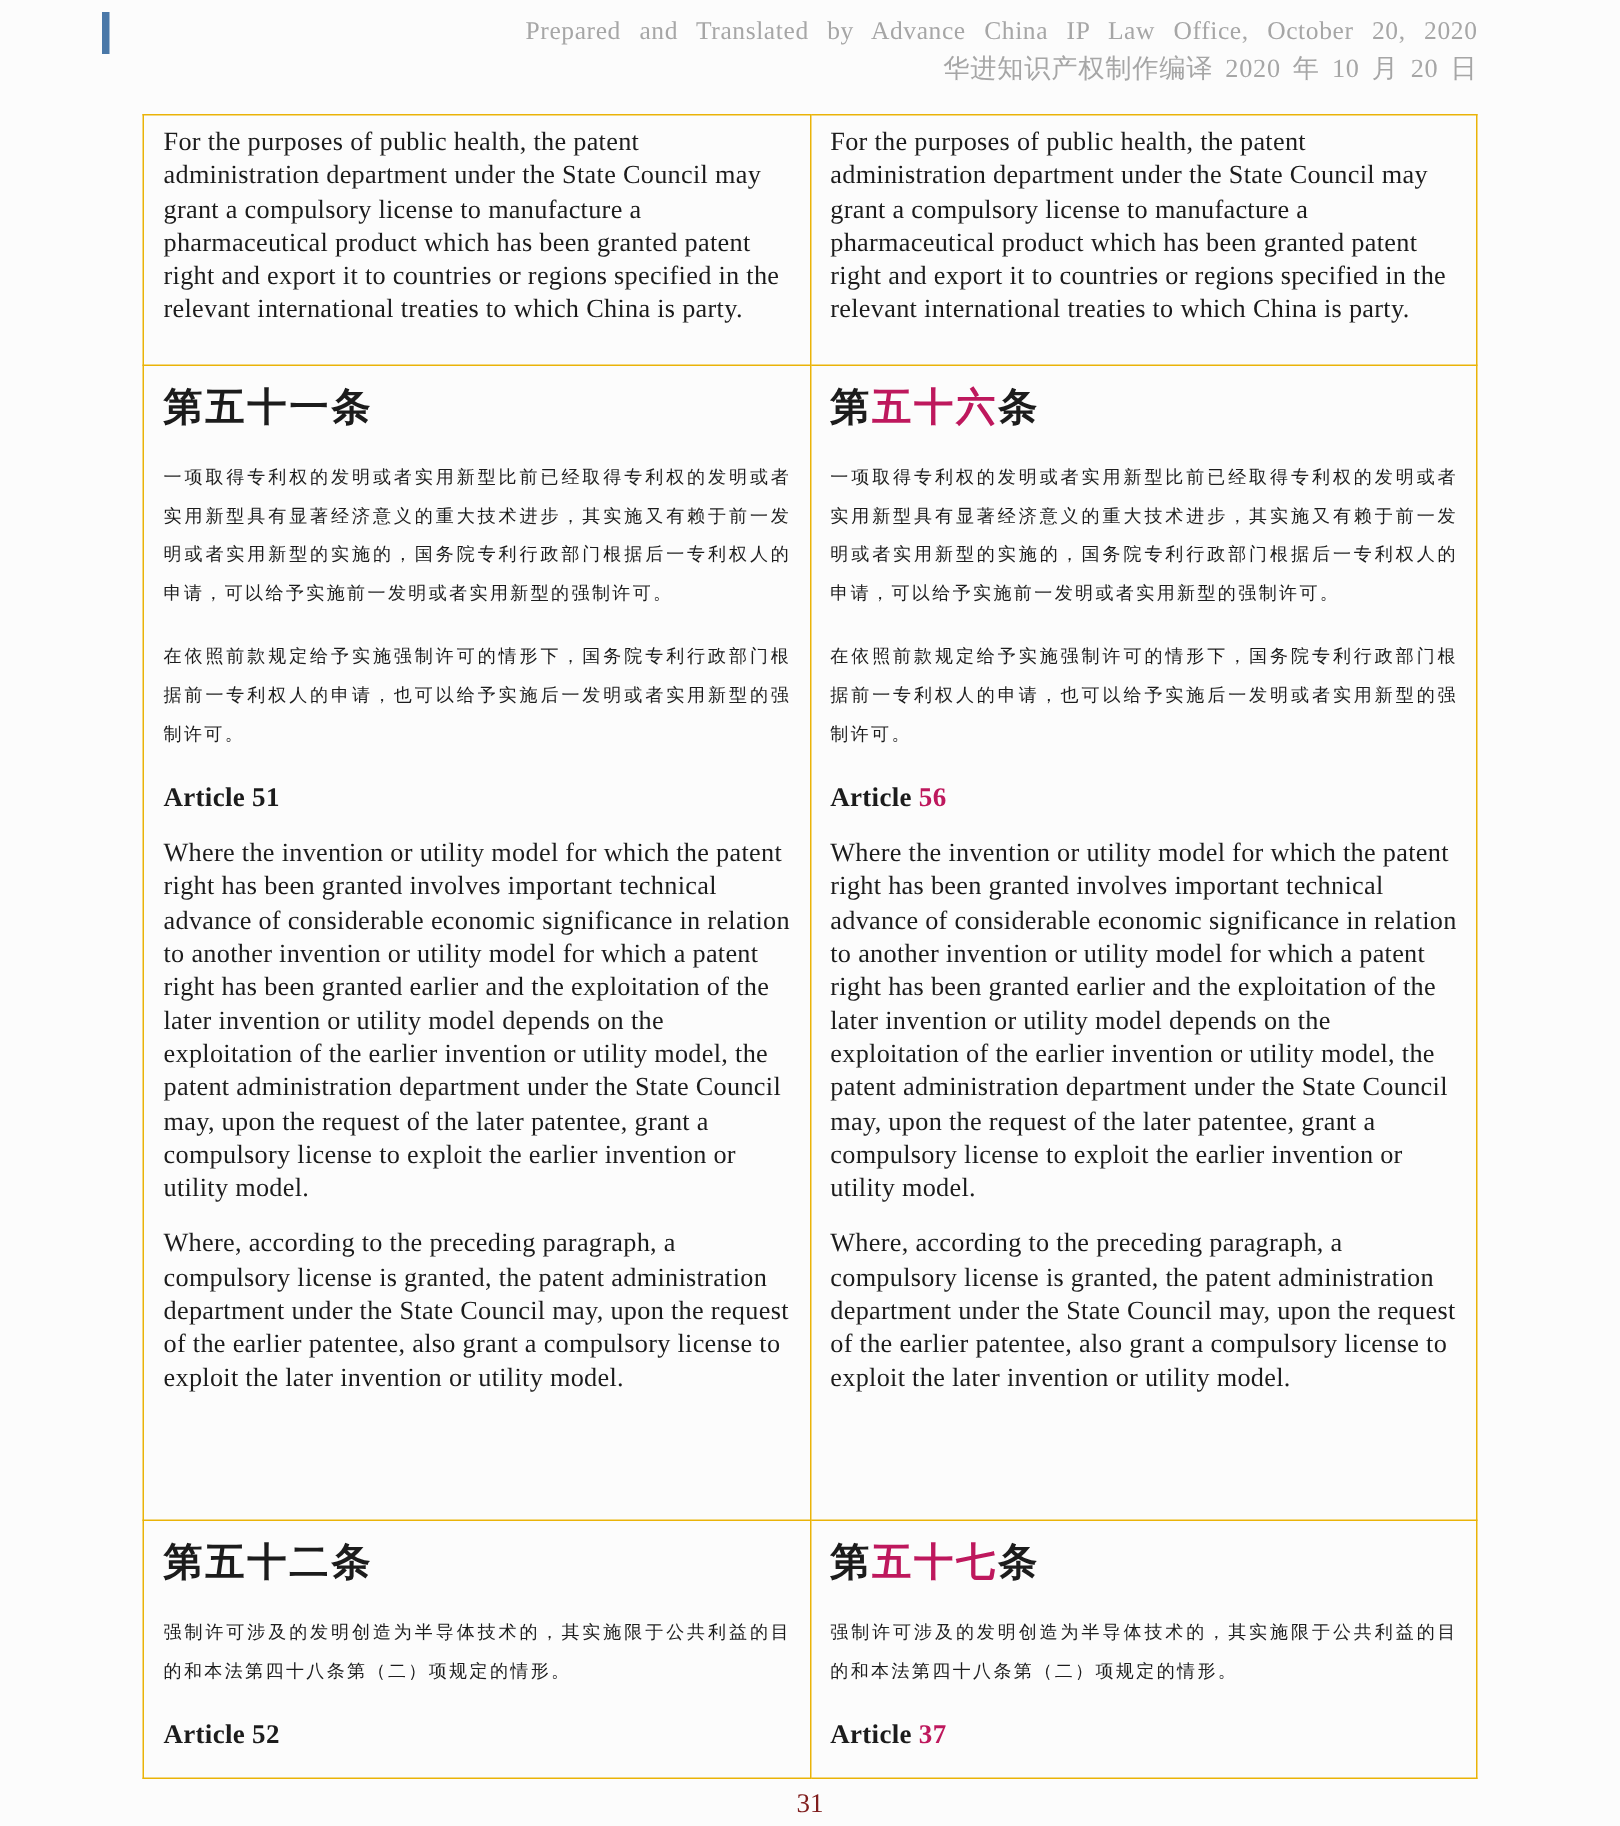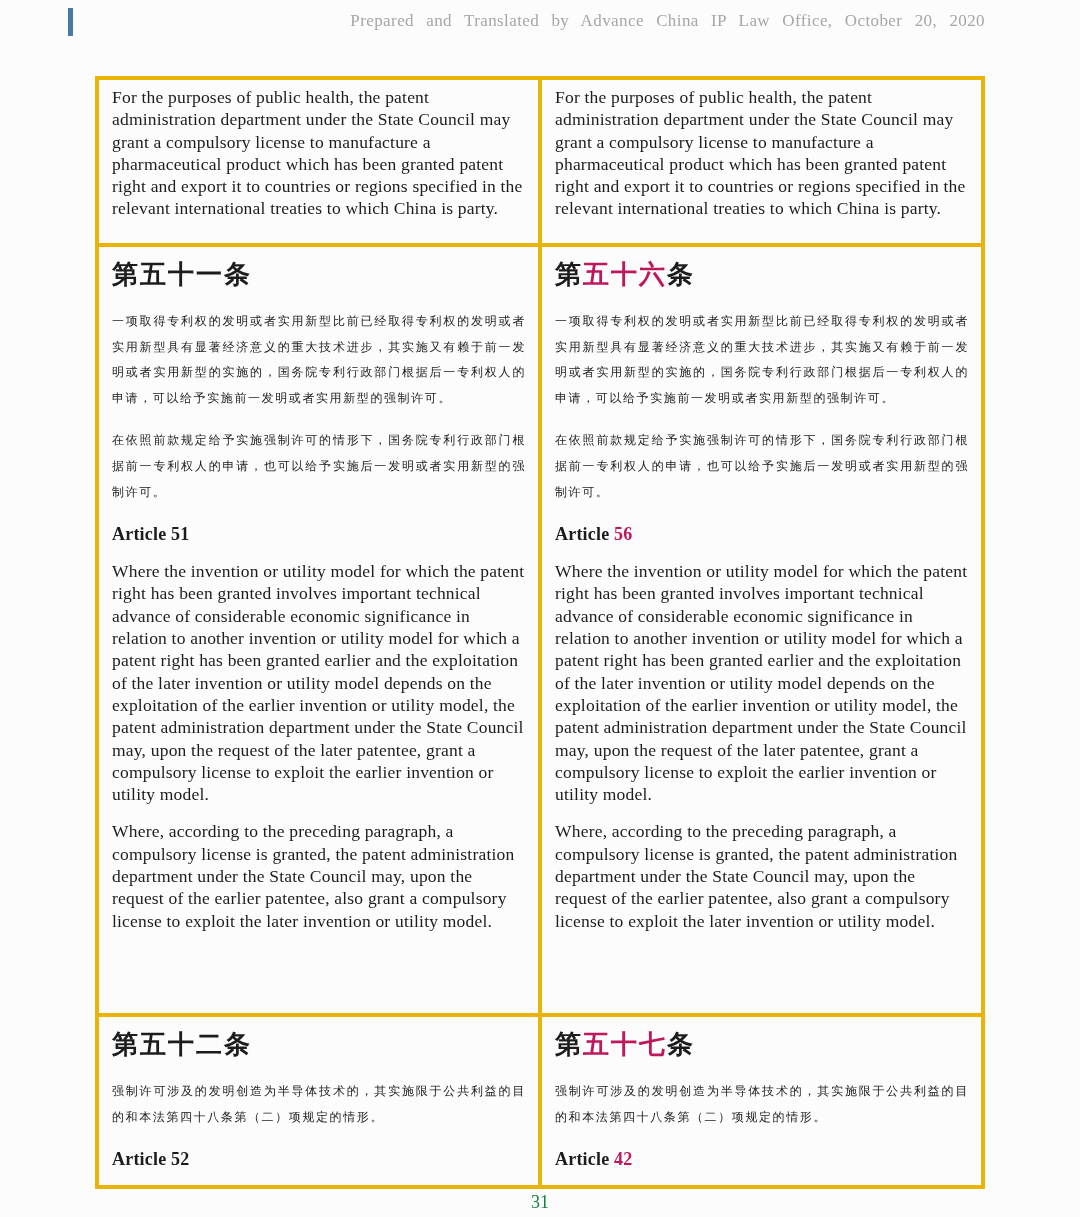--- a/index.html
+++ b/index.html
@@ -40,21 +40,21 @@
 
   
   table.doc-table {
     position: absolute;
     left: 95px; top: 76px;
     width: 890px;
     border-collapse: collapse;
     table-layout: fixed;
   }
   .doc-table td {
-    border: 4px solid #eab308;
+    border: 1px solid #eab308;
     vertical-align: top;
     width: 50%;
     padding: 6px 12px 10px 13px;
   }
   tr.row-1 td { height: 167px; }
   tr.row-2 td { height: 770px; }
   tr.row-3 td { height: 172px; }
 
   .en-p {
     font-size: 17.5px;
@@ -90,30 +90,31 @@
     text-underline-offset: 3px;
   }
 
   
   .page-number {
     position: absolute;
     left: 0; right: 0;
     top: 1192px;
     text-align: center;
     font-size: 18px;
-    color: #15803d;
+    color: #7f1d1d;
   }
 </style>
 </head>
 <body>
 
 <div class="blue-bar"></div>
 
 <div class="page-header">
   <div class="hdr-en">Prepared and Translated by Advance China IP Law Office, October 20, 2020</div>
+  <div class="hdr-cn">华进知识产权制作编译 2020 年 10 月 20 日</div>
 </div>
 
 <table class="doc-table">
   <tbody>
       <tr class="row-1">
     <td>
       <div class="en-p">For the purposes of public health, the patent administration department under the State Council may grant a compulsory license to manufacture a pharmaceutical product which has been granted patent right and export it to countries or regions specified in the relevant international treaties to which China is party.</div>
     </td>
     <td>
       <div class="en-p">For the purposes of public health, the patent administration department under the State Council may grant a compulsory license to manufacture a pharmaceutical product which has been granted patent right and export it to countries or regions specified in the relevant international treaties to which China is party.</div>
@@ -141,19 +142,19 @@
 
   <tr class="row-3">
     <td>
       <div class="cn-heading">第五十二条</div>
       <div class="cn-p">强制许可涉及的发明创造为半导体技术的，其实施限于公共利益的目的和本法第四十八条第（二）项规定的情形。</div>
       <div class="en-heading">Article 52</div>
     </td>
     <td>
       <div class="cn-heading"><span>第</span><span class="red">五十七</span><span>条</span></div>
       <div class="cn-p">强制许可涉及的发明创造为半导体技术的，其实施限于公共利益的目的和本法第四十八条第（二）项规定的情形。</div>
-      <div class="en-heading"><span>Article </span><span class="red">42</span></div>
+      <div class="en-heading"><span>Article </span><span class="red">37</span></div>
     </td>
   </tr>
 </tbody>
   </table>
 
 <div class="page-number">31</div>
 
 </body></html>

